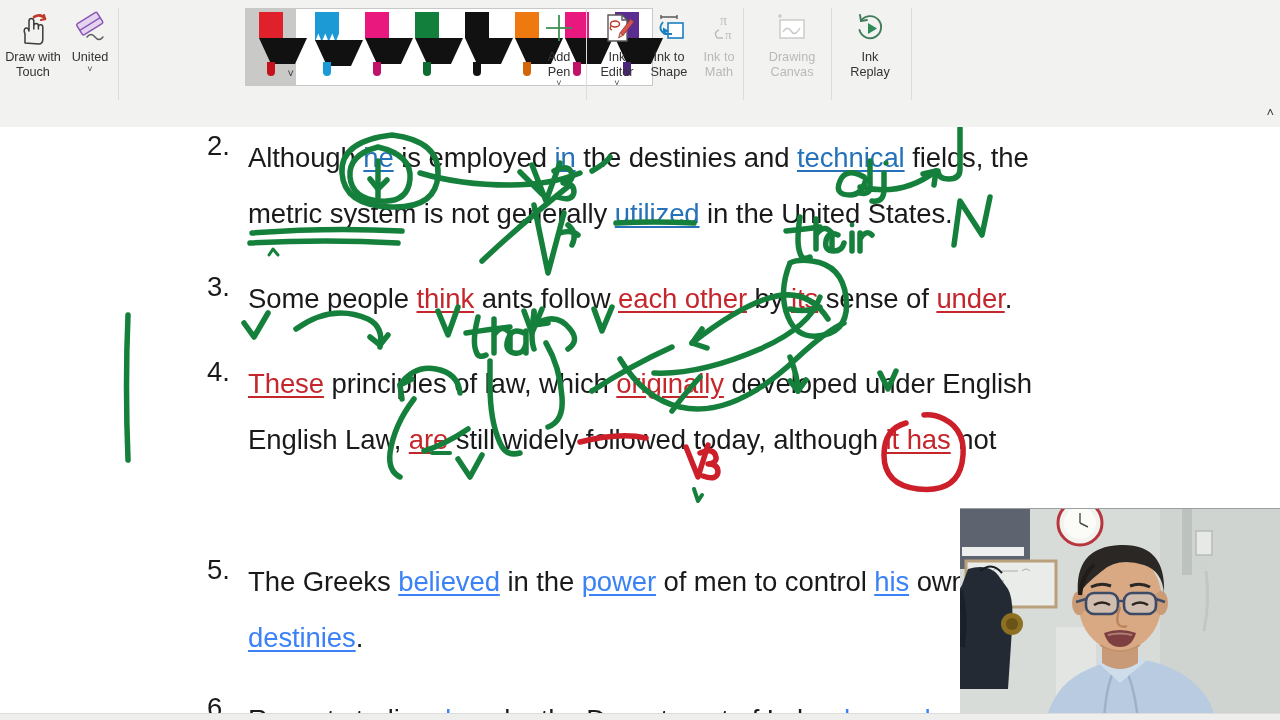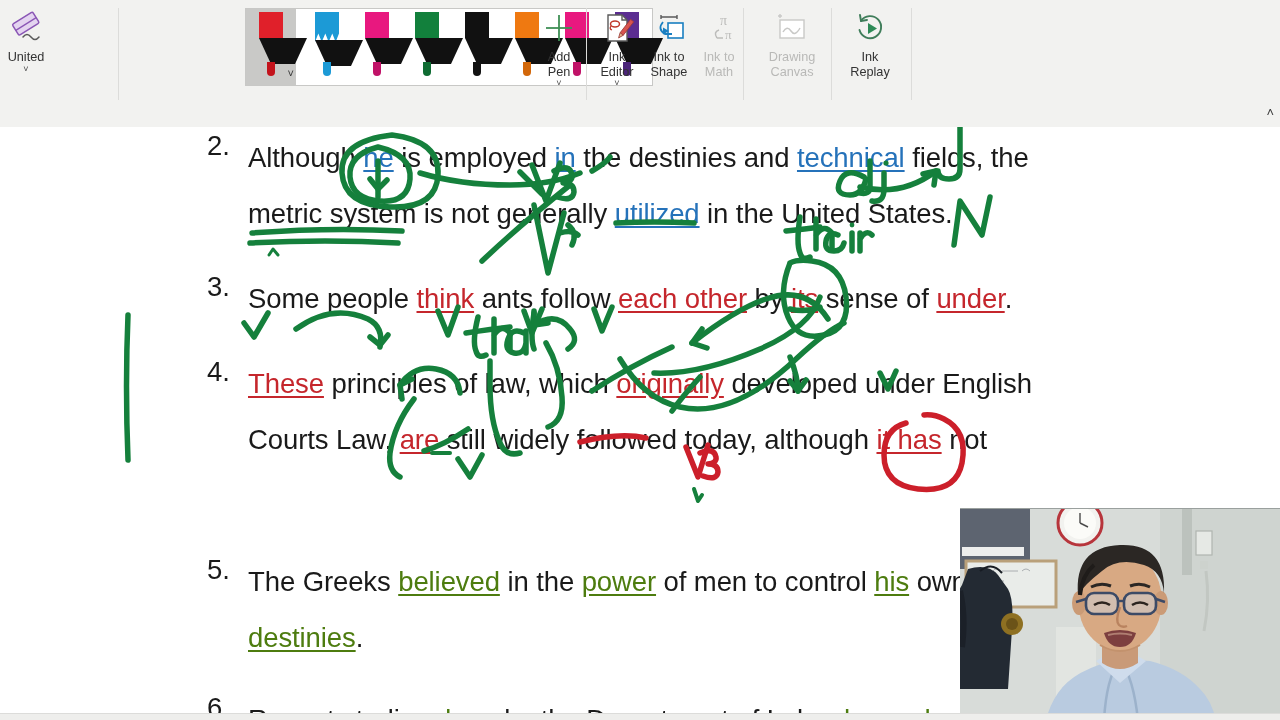--- a/index.html
+++ b/index.html
@@ -83,21 +83,21 @@
     font-family: "Liberation Sans", sans-serif;
     font-size: 27.5px;
     color: #1a1a1a;
     line-height: 56px;
     letter-spacing: -0.1px;
     white-space: nowrap;
   }
   .num { position: absolute; font-size: 27.5px; color: #1a1a1a; }
   .u-blue  { color: #2572ba; text-decoration: underline; text-underline-offset: 3px; }
   .u-red   { color: #c5262c; text-decoration: underline; text-underline-offset: 3px; }
-  .u-green { color: #4d7c0f; text-decoration: underline; text-underline-offset: 3px; }
+  .u-green { color: #3b82f6; text-decoration: underline; text-underline-offset: 3px; }
 
   
   .ink { position:absolute; top:0; left:0; width:1280px; height:586px; pointer-events:none; }
 
   
   .webcam {
     position: absolute; left: 960px; top: 508px;
     width: 320px; height: 212px;
     overflow: hidden; background: #cfd3d2;
     border-top: 1px solid #9aa09e;
@@ -119,20 +119,31 @@
 </head>
 <body>
 
 <div id="app">
 
   <div class="topstrip"></div>
 
   <div class="ribbon">
 
     <div class="group" style="width:118px;">
+      <div class="btn" style="width:62px; margin-left:2px;">
+        <div class="glyph">
+          <svg width="42" height="42" viewBox="0 0 42 42">
+            <path d="M22 10 q7 -4 11 2" stroke="#c0392b" stroke-width="2.6" fill="none" stroke-linecap="round"></path>
+            <path d="M33 12 l-1 -4 m1 4 l-4 1" stroke="#c0392b" stroke-width="2.2" fill="none" stroke-linecap="round"></path>
+            <path d="M13 36 v-9 q-2 -5 1 -6 q2 -0.6 3 3 v-10 q0 -2.6 2.4 -2.6 q2.4 0 2.4 2.6 v8 v-3 q0 -2.4 2.3 -2.4 q2.3 0 2.3 2.4 v3 v-2 q0 -2.2 2.2 -2.2 q2.2 0 2.2 2.2 v12 q0 5 -4 5 z" fill="none" stroke="#3b3b3b" stroke-width="1.5" stroke-linejoin="round"></path>
+          </svg>
+        </div>
+        <span class="lbl">Draw with
+Touch</span>
+      </div>
 
       <div class="btn" style="width:52px;">
         <div class="glyph">
           <svg width="42" height="42" viewBox="0 0 42 42">
             <g transform="rotate(-32 21 17)">
               <rect x="9" y="10" width="24" height="13" rx="1.6" fill="#e4d4f0" stroke="#8a56b5" stroke-width="1.5"></rect>
               <line x1="9" y1="17" x2="33" y2="17" stroke="#8a56b5" stroke-width="1.3"></line>
             </g>
             <path d="M18 30 q4 -5 8 0 q4 5 8 0" stroke="#5a5a5a" stroke-width="1.5" fill="none" stroke-linecap="round"></path>
           </svg>
@@ -308,21 +319,21 @@
       <div class="num" style="left:207px; top:144px;">3.</div>
       <div class="para" style="left:248px; top:144px;">
         <span>Some people </span><span class="u-red">think</span><span> ants follow </span><span class="u-red">each other</span><span> by </span><span class="u-red">its</span><span> sense of </span><span class="u-red">under</span><span>.</span>
       </div>
 
       <div class="num" style="left:207px; top:229px;">4.</div>
       <div class="para" style="left:248px; top:229px;">
         <span class="u-red">These</span><span> principles of law, which </span><span class="u-red">originally</span><span> developed under English</span>
       </div>
       <div class="para" style="left:248px; top:285px;">
-        <span>Courts Law, </span><span class="u-red">are</span><span> still widely followed today, although </span><span class="u-red">it has</span><span> not</span>
+        <span>English Law, </span><span class="u-red">are</span><span> still widely followed today, although </span><span class="u-red">it has</span><span> not</span>
       </div>
 
       <div class="num" style="left:207px; top:427px;">5.</div>
       <div class="para" style="left:248px; top:427px;">
         <span>The Greeks </span><span class="u-green">believed</span><span> in the </span><span class="u-green">power</span><span> of men to control </span><span class="u-green">his</span><span> own</span>
       </div>
       <div class="para" style="left:248px; top:483px;text-align:center;">
         <span class="u-green">destinies</span><span>.</span>
       </div>
 

